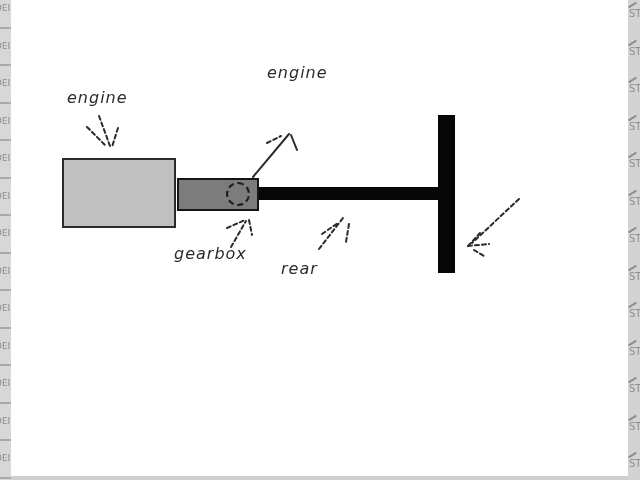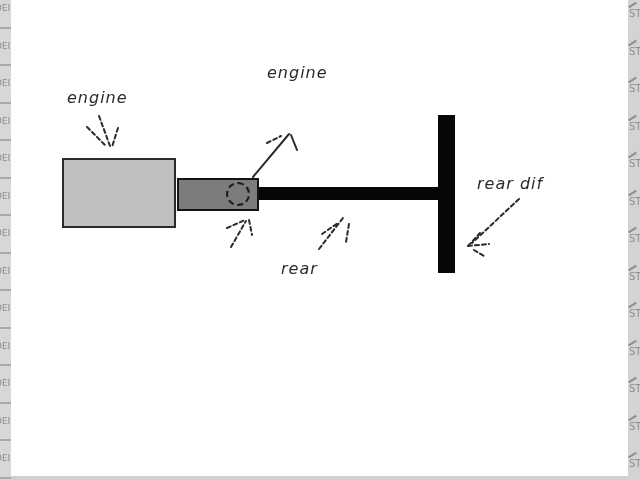--- a/index.html
+++ b/index.html
@@ -80,22 +80,22 @@
   <div class="canvas"></div>
 
   <div class="shape" id="engine-box"></div>
   <div class="shape" id="gearbox-box"></div>
   <div class="shape" id="joint-circle"></div>
   <div class="shape" id="shaft-bar"></div>
   <div class="shape" id="reardif-bar"></div>
 
   <div class="label" id="label-engine">engine</div>
   <div class="label" id="label-stick">engine</div>
+  <div class="label" id="label-gearbox">gearbox</div>
   <div class="label" id="label-shaft">rear</div>
-  <div class="label" id="label-reardif">rear dif</div>
 
   <svg id="arrows" viewBox="0 0 640 480">
     <g>
       <line class="dashed" x1="99" y1="116" x2="110" y2="146"></line>
       <line class="dashed" x1="87" y1="127" x2="105" y2="145"></line>
       <line class="dashed" x1="118" y1="128" x2="112" y2="147"></line>
     </g>
     <g>
       <line x1="253" y1="177" x2="289" y2="134"></line>
       <line class="dashed" x1="267" y1="143" x2="281" y2="136"></line>

